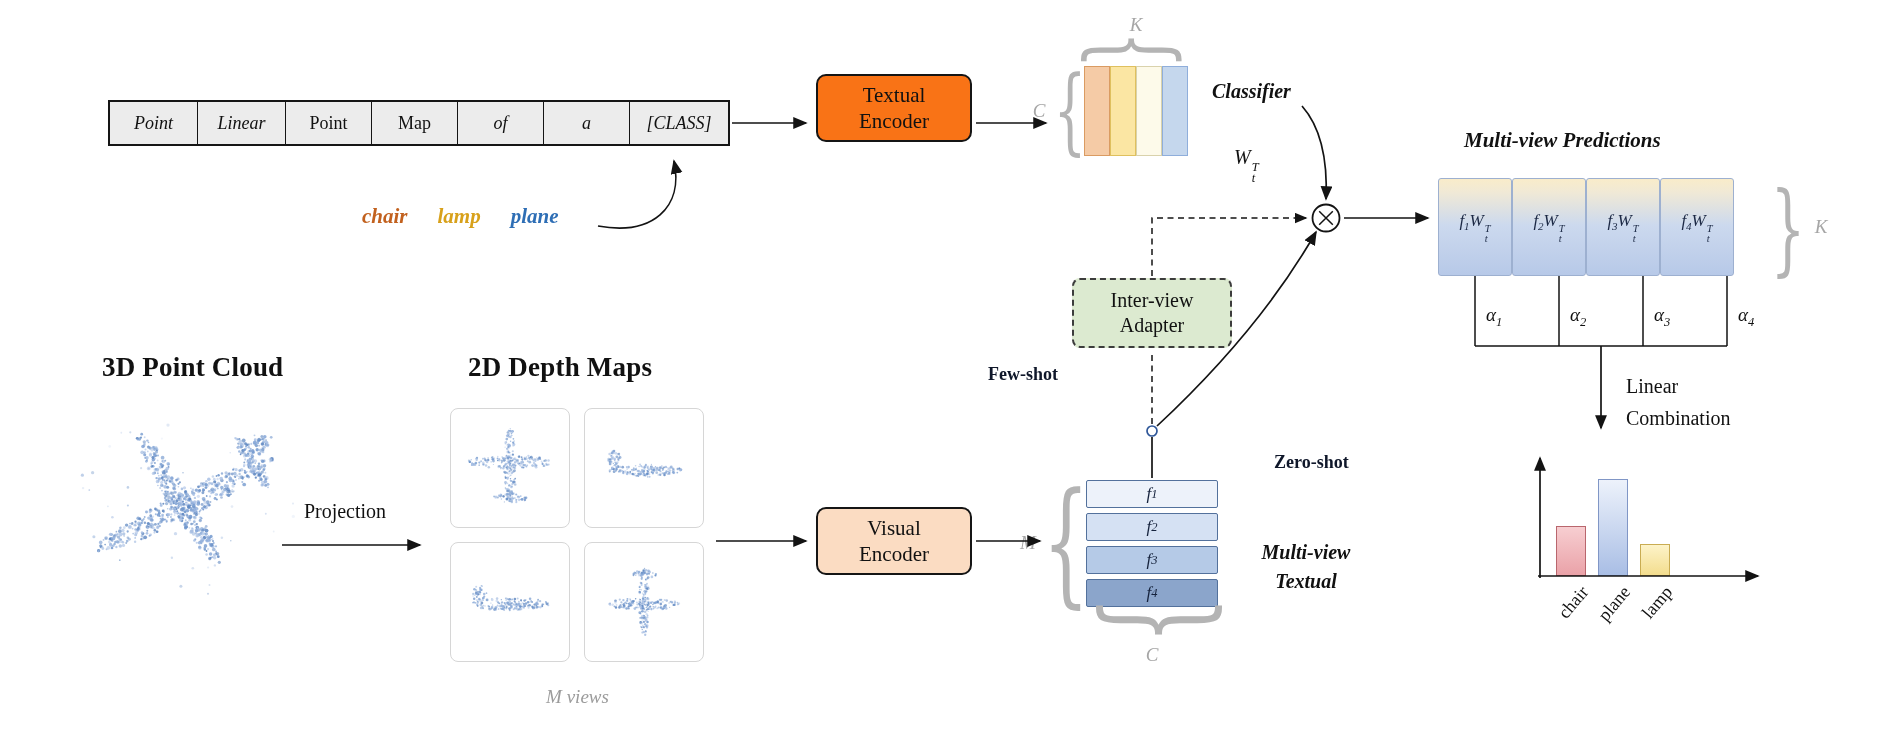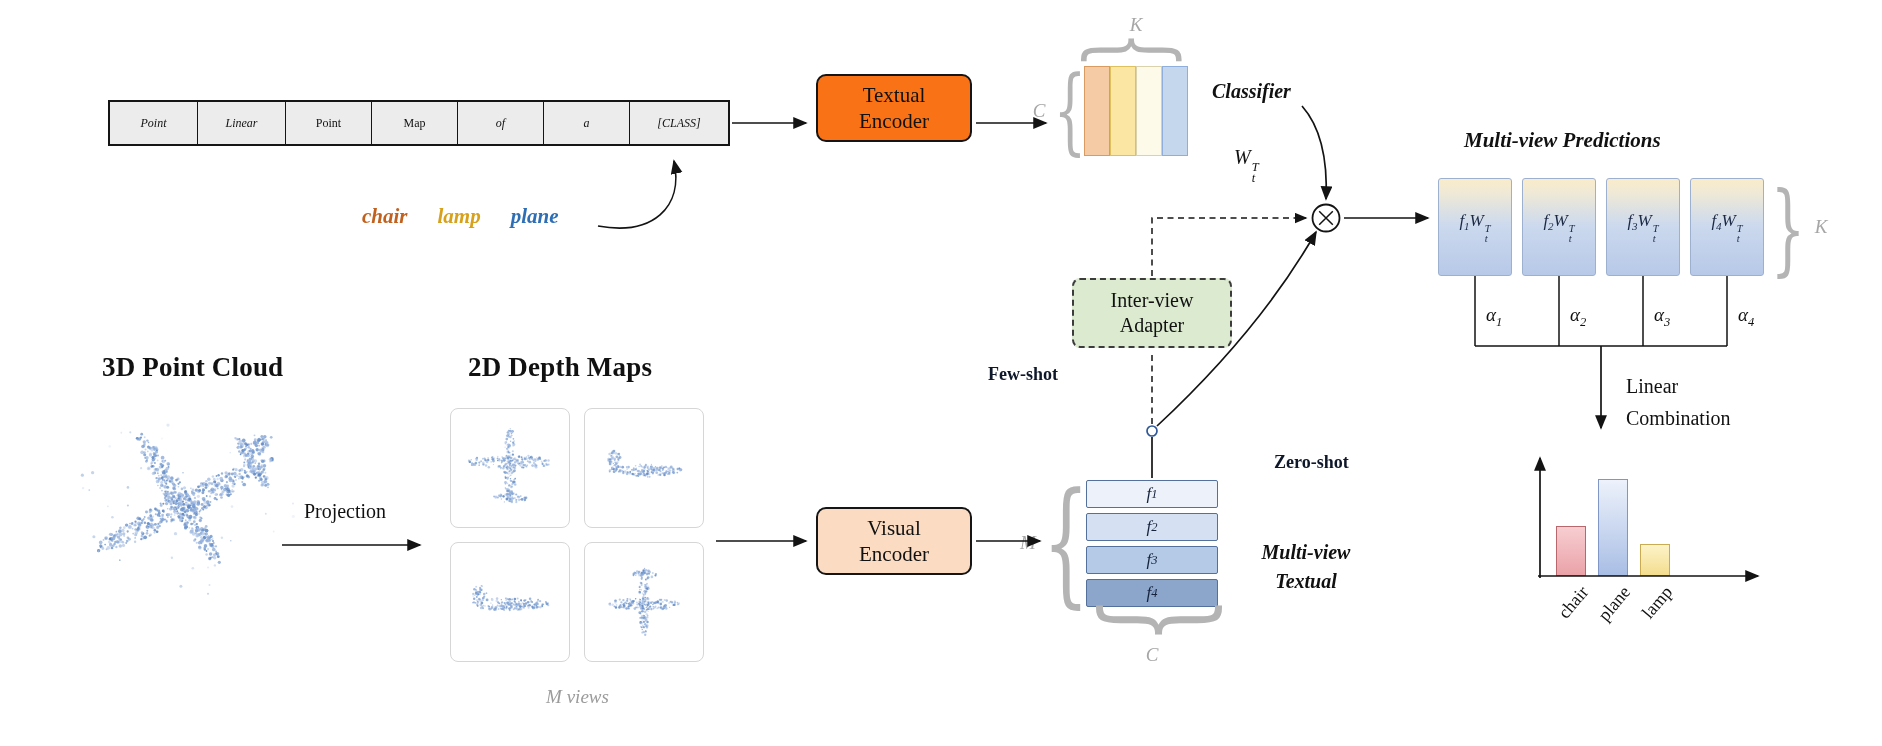--- a/index.html
+++ b/index.html
@@ -1,42 +1,42 @@
 <!DOCTYPE html>
 <html><head>
 <meta charset="utf-8">
 <style>
 *{margin:0;padding:0;box-sizing:border-box}
 html,body{background:#fff}
 .canvas{position:relative;width:1882px;height:746px;background:#fff;font-family:"Liberation Serif","DejaVu Serif",serif;color:#111;overflow:hidden}
 .canvas > div{position:absolute}
 .h1{font-size:27px;font-weight:bold;letter-spacing:.2px}
 .ptable{left:108px;top:100px;display:flex;border:2px solid #151515;background:#ececec;height:46px}
-.pcell{display:flex;align-items:center;justify-content:center;border-right:1.6px solid #151515;font-size:12px;height:100%}
+.pcell{display:flex;align-items:center;justify-content:center;border-right:1.6px solid #151515;font-size:18px;height:100%}
 .pcell:last-child{border-right:none}
 .pcell:nth-child(1),.pcell:nth-child(2){width:88px}
 .pcell:nth-child(3),.pcell:nth-child(4),.pcell:nth-child(5),.pcell:nth-child(6){width:86px}
 .pcell:nth-child(7){width:98px}
 .pcell span.it{font-style:italic}
 .pcell span.rm{font-style:normal}
 .cwords{left:362px;top:204px;display:flex;gap:30px}
 .cword{font-size:21px;font-style:italic;font-weight:bold}
 .encoder{width:156px;height:68px;border:2px solid #151515;border-radius:10px;display:flex;flex-direction:column;align-items:center;justify-content:center;font-size:21px;line-height:26px;font-weight:500}
 .tenc{left:816px;top:74px;background:#f97316}
 .venc{left:816px;top:507px;background:#fbdcc2}
 .adapterbox{left:1072px;top:278px;width:160px;height:70px;border:2px dashed #3c3c3c;border-radius:8px;background:#dcead0;display:flex;flex-direction:column;align-items:center;justify-content:center;font-size:20px;line-height:25px;font-weight:500}
 .cbars{left:1084px;top:66px;display:flex}
 .cbar{width:26px;height:90px;border:1.4px solid #999}
 .clslabel{left:1212px;top:80px;width:120px;font-size:20px;font-style:italic;font-weight:600}
 .wt{left:1234px;top:146px;font-size:20px;font-style:italic}
 .stk{display:inline-flex;flex-direction:column;font-size:12.5px;line-height:11px;font-style:italic;vertical-align:-7px;margin-left:1px}
 .stk span{display:block}
 sub{font-size:12.5px;font-style:italic}
 .ptitle{left:1464px;top:128px;width:280px;text-align:left;font-size:21px;font-style:italic;font-weight:700}
-.pboxes{left:1438px;top:178px;display:flex;gap:10px}
+.pboxes{left:1438px;top:178px;display:flex;}
 .pbox{width:74px;height:98px;border:1.4px solid #9db0d0;border-radius:3px;background:linear-gradient(180deg,#f9ecca 0%,#f0e9d6 14%,#ccd9ee 48%,#b7c9e8 100%);display:flex;align-items:center;justify-content:center}
 .plabel{font-size:17px;font-style:italic;color:#1c2945;white-space:nowrap}
 .plabel sub{font-size:11px}
 .plabel .stk{font-size:10.5px;line-height:9.5px;vertical-align:-6px}
 .alpha{top:304px;font-size:19px;font-style:italic;width:32px}
 .lincomb{left:1626px;top:370px;font-size:20px;line-height:32px}
 .frows{left:1086px;top:480px}
 .frow{width:132px;height:28px;border:1.4px solid #53719c;border-radius:2px;display:flex;align-items:center;justify-content:center;font-size:17px;font-style:italic;color:#16233d;margin-bottom:5px}
 .mvf{left:1248px;top:538px;width:116px;text-align:center;font-size:20px;font-style:italic;font-weight:600;line-height:29px}
 .pathlab{font-size:18px;font-weight:bold;color:#0f172a}

